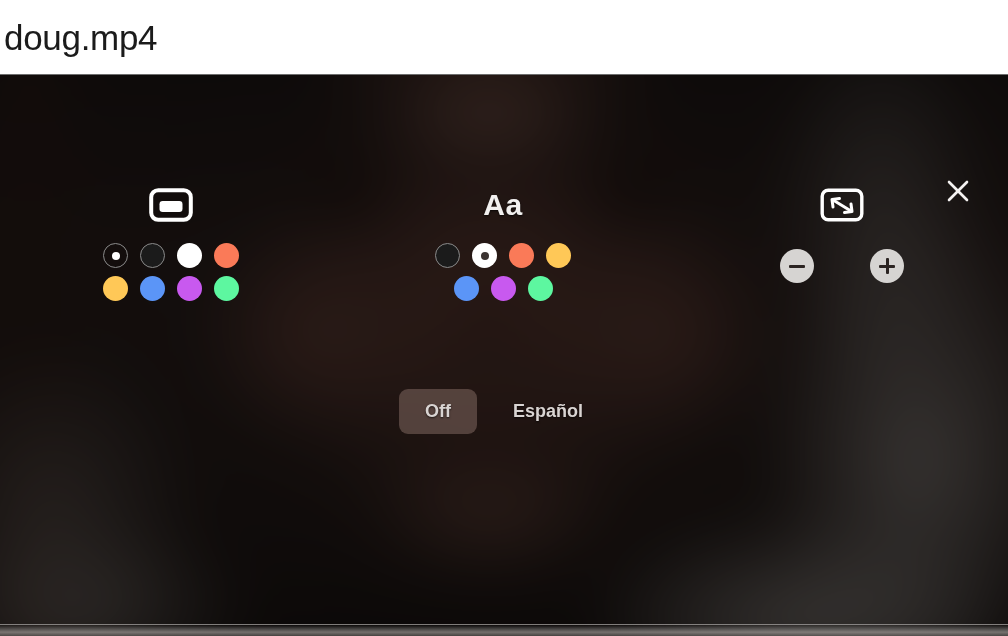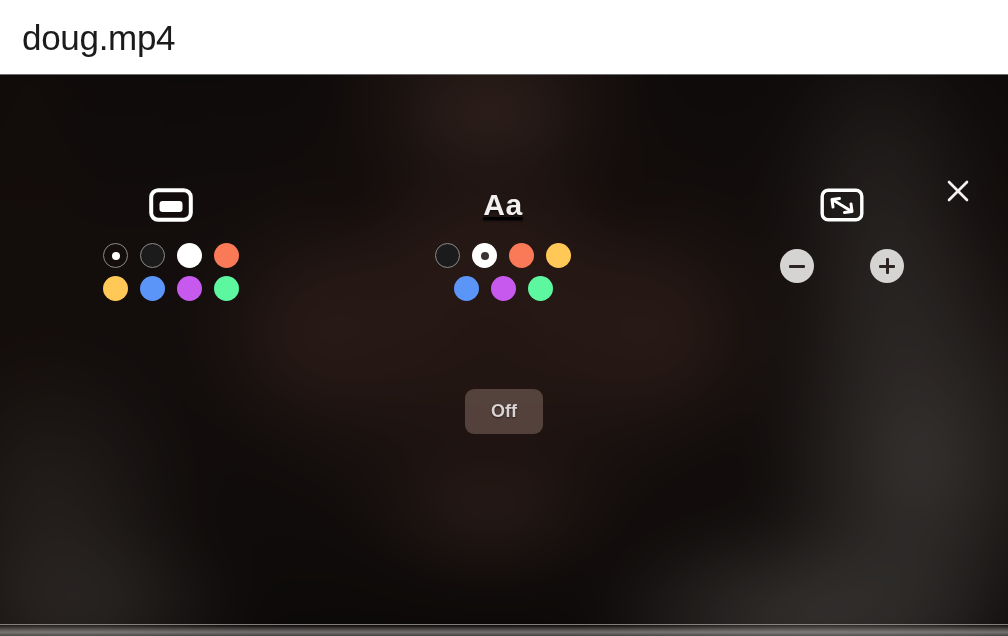--- a/index.html
+++ b/index.html
@@ -22,21 +22,21 @@
   
   .title-bar {
     position: absolute;
     left: 0; top: 0;
     width: 1008px;
     height: 74px;
     background: #ffffff;
     display: flex;
     align-items: center;
     box-sizing: border-box;
-    padding-left: 22px;
+    padding-left: 4px;
   }
   .file-title {
     font-size: 35px;
     font-weight: 400;
     color: #1b1b1b;
     letter-spacing: -0.3px;
     line-height: 1;
   }
 
   
@@ -143,21 +143,20 @@
   .group-bg    { left: 44px;  top: 108px; width: 254px; }
   .group-text  { left: 378px; top: 108px; width: 250px; }
   .group-size  { left: 716px; top: 108px; width: 252px; }
 
   .group-icon {
     height: 44px;
     display: flex;
     align-items: center;
     justify-content: flex-end;
     cursor: pointer;
-    text-decoration: underline;
   }
   .aa-icon {
     font-size: 30px;
     font-weight: 700;
     color: #f2f0ef;
     letter-spacing: 0.5px;
     text-shadow: 0 1px 2px rgba(0,0,0,0.7);
     line-height: 1;
   }
 
@@ -335,20 +334,21 @@
           </button>
           <button class="step-btn plus-wrap">
             <span class="step-bar-h"></span>
             <span class="step-bar-v"></span>
           </button>
         </div>
       </div>
 
       <div class="lang-row">
         <button class="lang-btn selected">Off</button>
+        <button class="lang-btn">Español</button>
       </div>
 
     </div>
 
     <div class="player-strip"></div>
   </div>
 
 </div>
 
 </body></html>

